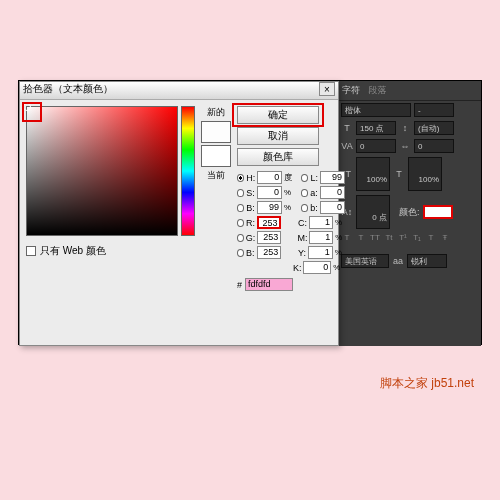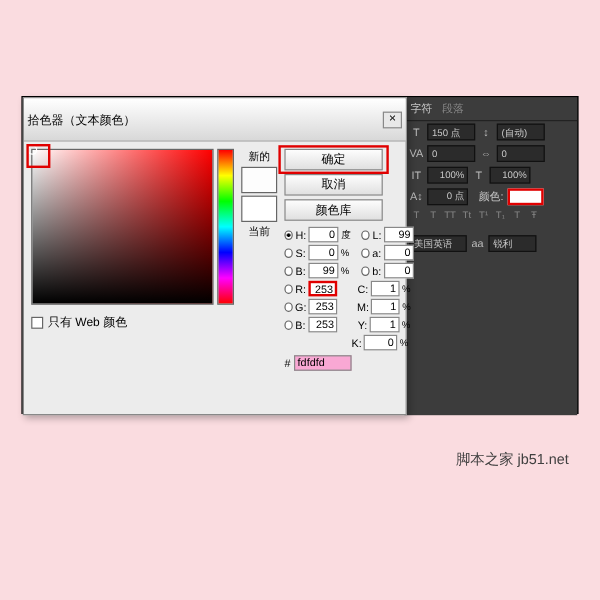--- a/index.html
+++ b/index.html
@@ -3,28 +3,28 @@
 <meta charset="utf-8">
 <style>
 *{box-sizing:border-box;margin:0;padding:0;font-family:SimSun,Arial,sans-serif}
 body{width:500px;height:500px;background:#fadce0;position:relative;overflow:hidden}
 .stage{position:absolute;left:18px;top:80px;width:464px;height:265px;background:#2a2a2a;border:1px solid #000}
 .dark-panel{position:absolute;right:0;top:0;width:144px;height:265px;background:#3c3c3c;color:#c8c8c8;font-size:9px}
 .dp-row{display:flex;align-items:center;padding:2px 4px;gap:3px}
 .tab{padding:3px 5px;border-bottom:1px solid #222}
 .sel{background:#2b2b2b;border:1px solid #111;height:14px;display:inline-flex;align-items:center;padding:0 3px;font-size:8px}
 .sel.w1{width:48px}.sel.w2{width:40px}.sel.w3{width:70px}
-.num{background:#2b2b2b;border:1px solid #111;width:34px;height:14px;display:inline-block;font-size:8px;line-height:12px;padding:0 2px;text-align:right}
+.num{background:#2b2b2b;border:1px solid #111;width:34px;height:14px;display:inline-block;font-size:8px;line-height:12px;padding:16px 2px;text-align:right}
 .ico{width:12px;height:12px;display:inline-flex;align-items:center;justify-content:center;font-size:9px;color:#bbb}
 .swatch{width:30px;height:14px;background:#fff;border:1px solid #000}
 .hl-red{border:2px solid #e00000}
 .type-row{display:flex;gap:2px;padding:2px 4px;color:#888;font-size:8px}
 .type-row span{width:12px;text-align:center}
 .dialog{position:absolute;left:0;top:0;width:320px;height:265px;background:#ececec;border:1px solid #888;box-shadow:2px 2px 6px rgba(0,0,0,.3)}
-.titlebar{height:36px;background:linear-gradient(#fff,#d8d8d8);border-bottom:1px solid #aaa;display:flex;align-items:center;justify-content:space-between;padding:0 3px;font-size:10px}
+.titlebar{height:18px;background:linear-gradient(#fff,#d8d8d8);border-bottom:1px solid #aaa;display:flex;justify-content:space-between;padding:0 3px;font-size:10px}
 .closebtn{width:16px;height:14px;border:1px solid #888;background:#e8e8e8;display:flex;align-items:center;justify-content:center;font-size:10px}
 .dlg-body{display:flex;padding:6px;gap:6px}
 .leftcol{flex:1}
 .field{width:152px;height:130px;position:relative;background:linear-gradient(to bottom,rgba(0,0,0,0),#000),linear-gradient(to right,#fff,#ff0000);border:1px solid #666}
 .pick{position:absolute;width:8px;height:8px;border:1px solid #fff;border-radius:50%;left:-4px;top:-4px}
 .pick-hl{position:absolute;left:-5px;top:-5px;width:20px;height:20px;border:2px solid #e00000}
 .huebar{width:14px;height:130px;margin-left:3px;border:1px solid #666;background:linear-gradient(to bottom,#f00,#ff0,#0f0,#0ff,#00f,#f0f,#f00)}
 .webrow{margin-top:8px;font-size:10px;display:flex;align-items:center;gap:4px}
 .cb{width:10px;height:10px;border:1px solid #666;background:#fff}
 .midcol{width:36px;display:flex;flex-direction:column;align-items:center;gap:2px;font-size:9px}
@@ -36,31 +36,35 @@
 .btn-hl::after{content:"";position:absolute;left:-6px;top:-4px;right:-6px;bottom:-4px;border:2px solid #e00000}
 .vals{margin-top:4px;font-size:9px}
 .vrow{display:flex;align-items:center;height:15px;gap:2px}
 .radio{width:8px;height:8px;border:1px solid #666;border-radius:50%;background:#fff;display:inline-block}
 .radio.on{background:radial-gradient(#000 0 40%,#fff 45%)}
 .inp{width:28px;height:13px;border:1px solid #888;background:#fff;font-size:9px;line-height:11px;padding:0 2px;display:inline-block;text-align:right}
 .inp.hl{border:2px solid #e00000}
 .unit{width:12px;font-size:8px}
 .hexrow{display:flex;align-items:center;gap:3px;margin-top:3px;font-size:9px}
 .hexinp{width:48px;height:13px;border:1px solid #888;background:#f9a8d4;font-size:9px;padding:0 2px}
-.watermark{position:absolute;right:26px;bottom:108px;font-size:12px;color:#404040}
+.watermark{position:absolute;right:26px;bottom:108px;font-size:12px;color:#c2410c}
 </style>
 </head>
 <body>
 
 <div class="stage">
 
   <div class="dark-panel">
     <div class="dp-row tab">
       <span>字符</span>&nbsp;
       <span style="color:#888">段落</span>
+    </div>
+    <div class="dp-row">
+      <span class="sel w3">楷体</span>
+      <span class="sel w2">-</span>
     </div>
     <div class="dp-row">
       <span class="ico">T</span>
       <span class="sel w2">150 点</span>
       <span class="ico">↕</span>
       <span class="sel w2">(自动)</span>
     </div>
     <div class="dp-row">
       <span class="ico">VA</span>
       <span class="sel w2">0</span>

